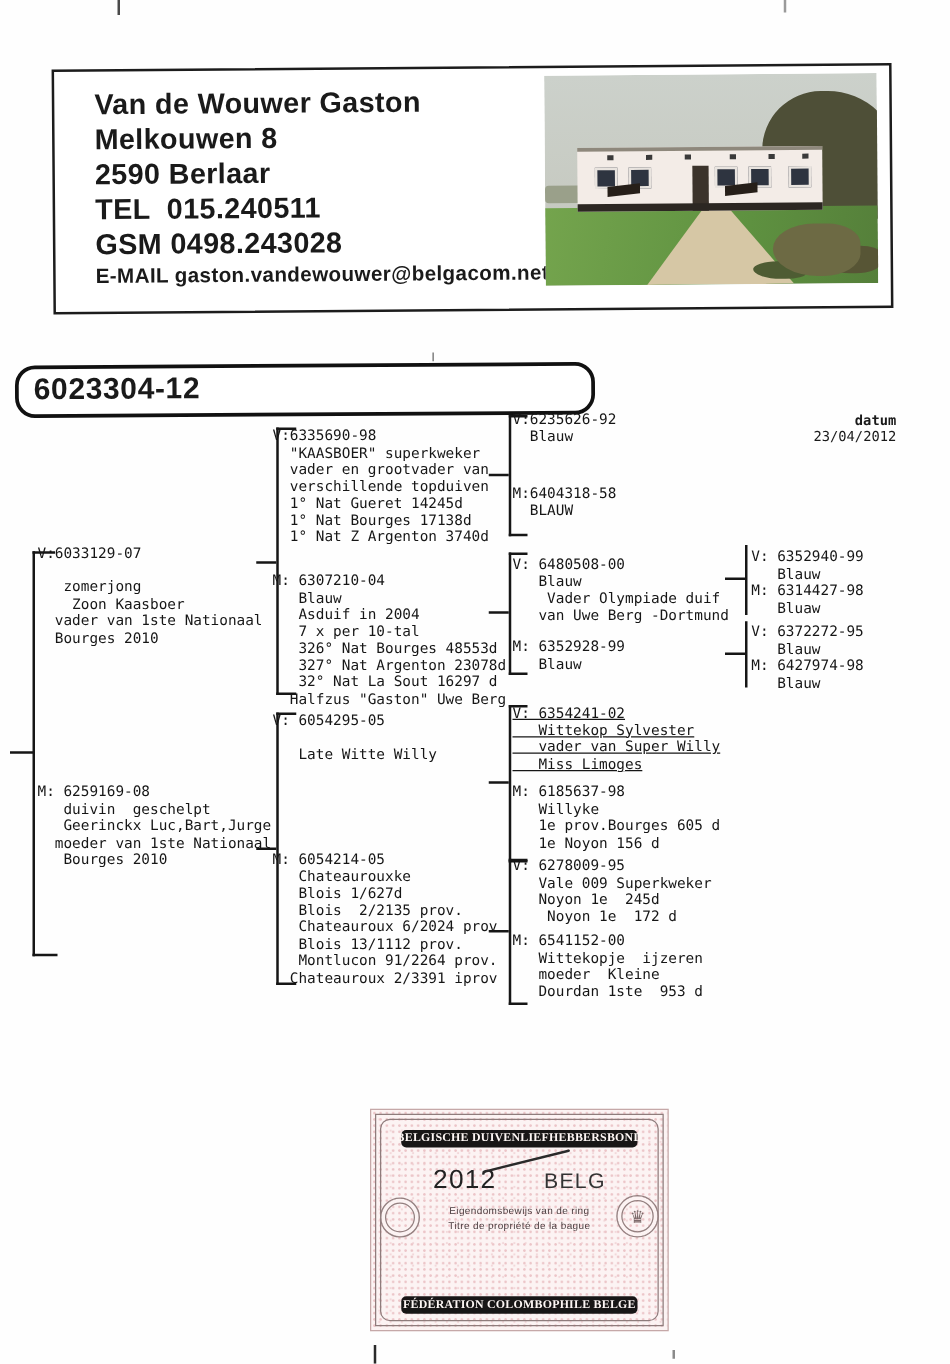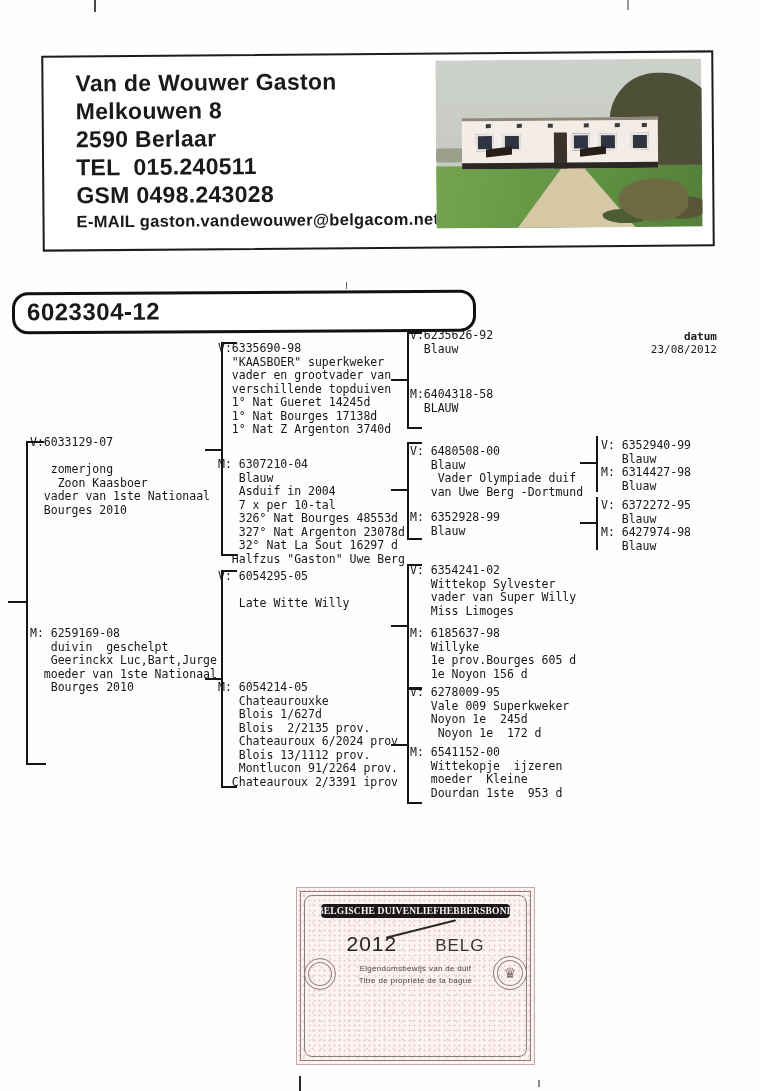--- a/index.html
+++ b/index.html
@@ -121,21 +121,21 @@
       <div class="ph-board" style="left:60%;"></div>
       <div class="ph-door"></div>
       <div class="ph-base"></div>
     </div>
     <div class="ph-bush"></div>
   </div>
 </div>
 
 <div class="datum">
   <div class="lbl">datum</div>
-  <div>23/08/2012</div>
+  <div>23/04/2012</div>
 </div>
 
 <div class="ring-box">
   <div class="num">6023304-12</div>
 </div>
 
 <div class="ln" style="left:8px;top:601px;width:20px;height:2px;"></div>
 <div class="ln" style="left:26px;top:441px;width:2px;height:324px;"></div>
 <div class="ln" style="left:26px;top:441px;width:18px;height:2px;"></div>
 <div class="ln" style="left:26px;top:763px;width:20px;height:2px;"></div>
@@ -217,21 +217,21 @@
 <div class="rec" style="left:410px;top:329px;">V:6235626-92
   Blauw</div>
 <div class="rec" style="left:410px;top:388px;">M:6404318-58
   BLAUW</div>
 <div class="rec" style="left:410px;top:445px;">V: 6480508-00
    Blauw
     Vader Olympiade duif
    van Uwe Berg -Dortmund</div>
 <div class="rec" style="left:410px;top:511px;">M: 6352928-99
    Blauw</div>
-<div class="rec" style="left:410px;top:564px;">V: 6354241-02
+<div class="rec" style="left:410px;top:564px;text-decoration:underline;">V: 6354241-02
    Wittekop Sylvester
    vader van Super Willy
    Miss Limoges</div>
 <div class="rec" style="left:410px;top:627px;">M: 6185637-98
    Willyke
    1e prov.Bourges 605 d
    1e Noyon 156 d</div>
 <div class="rec" style="left:410px;top:686px;">V: 6278009-95
    Vale 009 Superkweker
    Noyon 1e  245d
@@ -254,15 +254,16 @@
   <div class="st-frame1"></div>
   <div class="st-frame2"></div>
   <div class="st-orn left"></div>
   <div class="st-orn right">♛</div>
   <div class="st-banner top">BELGISCHE DUIVENLIEFHEBBERSBOND</div>
   <div class="st-year-row">
     <span class="st-year">2012</span>
     <span class="st-country">BELG</span>
   </div>
   <div class="st-pen"></div>
-  <div class="st-small nl">Eigendomsbewijs van de duif</div>
+  <div class="st-small nl">Eigendomsbewijs van de ring</div>
   <div class="st-small fr">Titre de propriété de la bague</div>
+  <div class="st-banner bottom">FÉDÉRATION COLOMBOPHILE BELGE</div>
 </div>
 
 </body></html>

